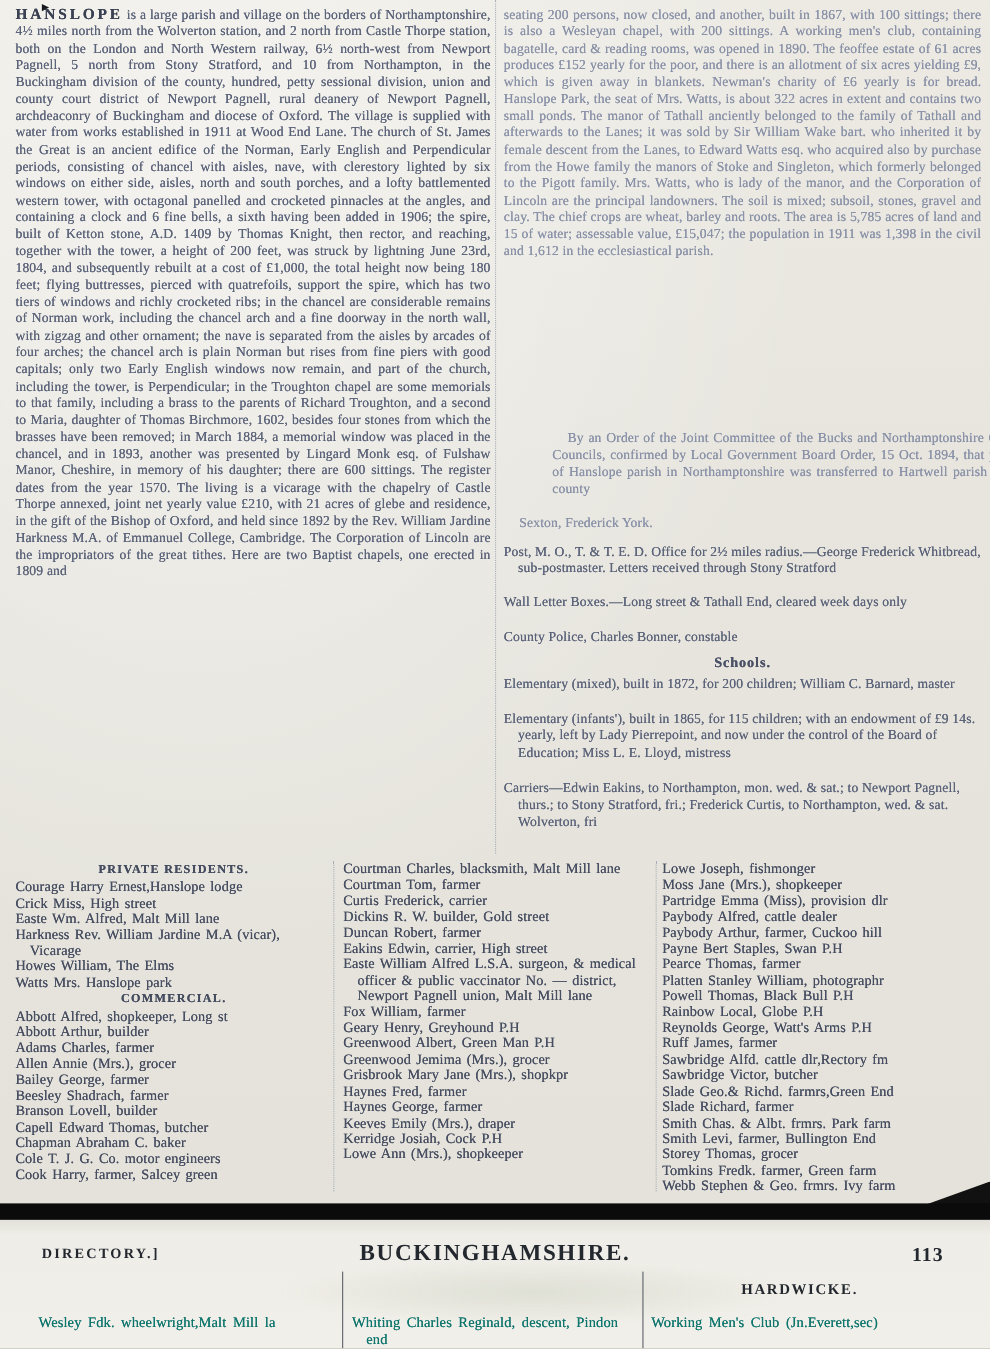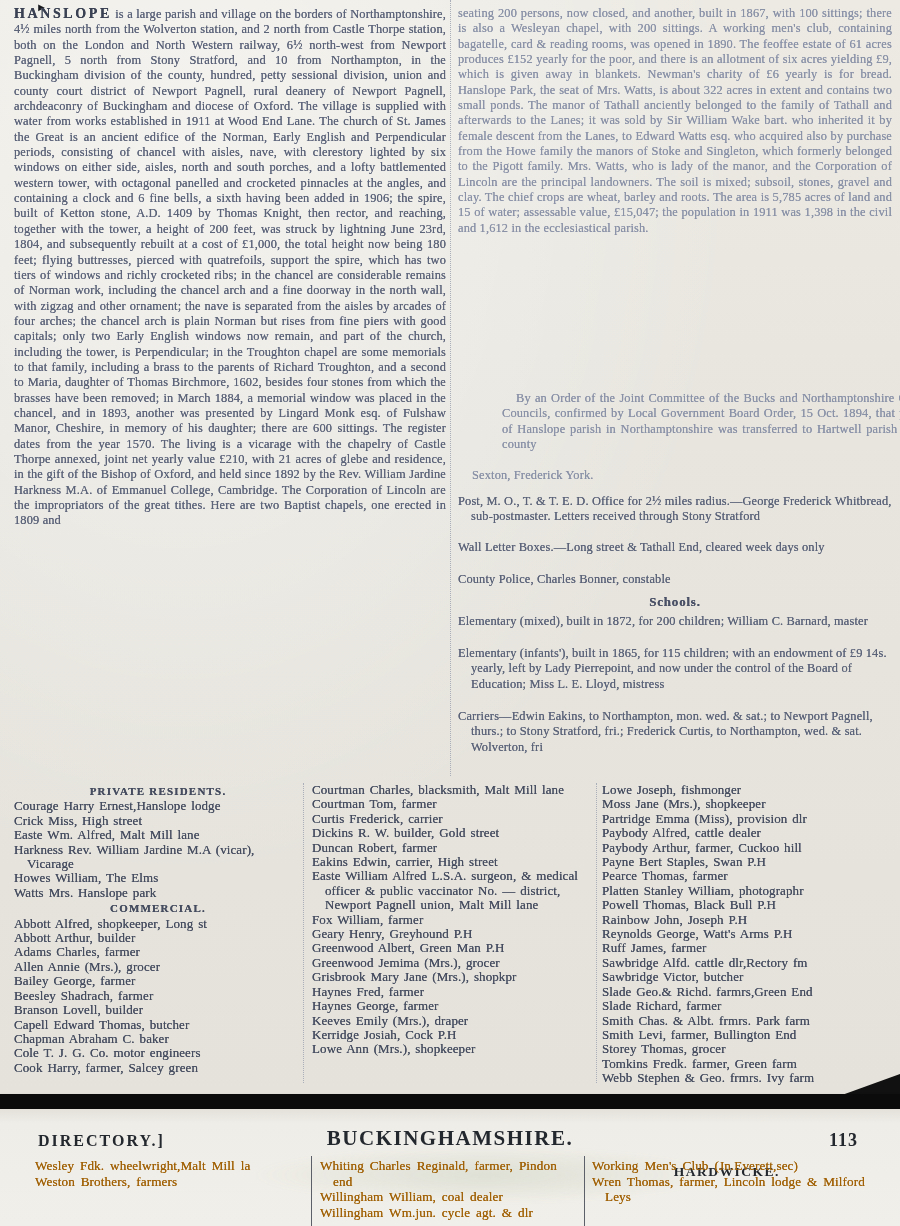--- a/index.html
+++ b/index.html
@@ -72,35 +72,35 @@
     color:#454c5f;margin:1px 0;text-shadow:0 0 .5px currentColor;
   }
   .entry{
     padding-left:13px;text-indent:-13px;
     color:#474e61;letter-spacing:.1px;word-spacing:1.5px;
     text-shadow:0 0 .55px currentColor;
   }
   
   .b-head{position:absolute;left:0;top:1126px;width:900px;height:26px;color:#23282f;}
   .b-head .h-left{
-    position:absolute;left:38px;top:6px;font-size:16px;letter-spacing:2px;font-weight:600;
+    position:absolute;left:38px;top:6px;font-size:13px;letter-spacing:2px;font-weight:600;
   }
   .b-head .h-center{
     position:absolute;left:0;width:900px;text-align:center;top:0;
     font-size:21px;font-weight:700;letter-spacing:1.5px;
   }
   .b-head .h-right{
     position:absolute;right:120px;top:6px;font-size:13.5px;font-weight:700;letter-spacing:1.5px;margin-top:32px;
   }
   .b-head .h-page{
     position:absolute;right:42px;top:4px;font-size:18px;font-weight:600;letter-spacing:1px;
   }
   .b-cols{position:absolute;left:0;top:1158px;width:900px;height:68px;overflow:hidden;}
   .b-col{position:absolute;top:0;font-size:13.2px;line-height:15.6px;}
-  .b-col .entry{color:#a16207;word-spacing:2.5px;}
+  .b-col .entry{color:#0f766e;word-spacing:2.5px;margin-top:36px;}
   .b-col-1{left:35px;width:272px;}
   .b-col-2{left:320px;width:258px;}
   .b-col-3{left:592px;width:292px;}
   .b-rule{position:absolute;top:1156px;height:70px;width:0;border-left:1px solid #5c6068;}
   .br-1{left:311px;}
   .br-2{left:584px;}
 </style>
 </head>
 <body>
 
@@ -182,21 +182,21 @@
     <div class="dcol dcol-3">
         <div class="entry">Lowe Joseph, fishmonger</div>
         <div class="entry">Moss Jane (Mrs.), shopkeeper</div>
         <div class="entry">Partridge Emma (Miss), provision dlr</div>
         <div class="entry">Paybody Alfred, cattle dealer</div>
         <div class="entry">Paybody Arthur, farmer, Cuckoo hill</div>
         <div class="entry">Payne Bert Staples, Swan P.H</div>
         <div class="entry">Pearce Thomas, farmer</div>
         <div class="entry">Platten Stanley William, photographr</div>
         <div class="entry">Powell Thomas, Black Bull P.H</div>
-        <div class="entry">Rainbow John, Joseph P.H</div>
+        <div class="entry">Rainbow Local, Globe P.H</div>
         <div class="entry">Reynolds George, Watt's Arms P.H</div>
         <div class="entry">Ruff James, farmer</div>
         <div class="entry">Sawbridge Alfd. cattle dlr,Rectory fm</div>
         <div class="entry">Sawbridge Victor, butcher</div>
         <div class="entry">Slade Geo.&amp; Richd. farmrs,Green End</div>
         <div class="entry">Slade Richard, farmer</div>
         <div class="entry">Smith Chas. &amp; Albt. frmrs. Park farm</div>
         <div class="entry">Smith Levi, farmer, Bullington End</div>
         <div class="entry">Storey Thomas, grocer</div>
         <div class="entry">Tomkins Fredk. farmer, Green farm</div>
@@ -219,21 +219,21 @@
 
   <div class="b-rule br-1"></div>
   <div class="b-rule br-2"></div>
 
   <div class="b-cols">
     <div class="b-col b-col-1">
         <div class="entry">Wesley Fdk. wheelwright,Malt Mill la</div>
         <div class="entry">Weston Brothers, farmers</div>
       </div>
     <div class="b-col b-col-2">
-        <div class="entry">Whiting Charles Reginald, farmer, Pindon end</div>
+        <div class="entry">Whiting Charles Reginald, descent, Pindon end</div>
         <div class="entry">Willingham William, coal dealer</div>
         <div class="entry">Willingham Wm.jun. cycle agt. &amp; dlr</div>
       </div>
     <div class="b-col b-col-3">
         <div class="entry">Working Men's Club (Jn.Everett,sec)</div>
         <div class="entry">Wren Thomas, farmer, Lincoln lodge &amp; Milford Leys</div>
       </div>
   </div>
 
 </div>

